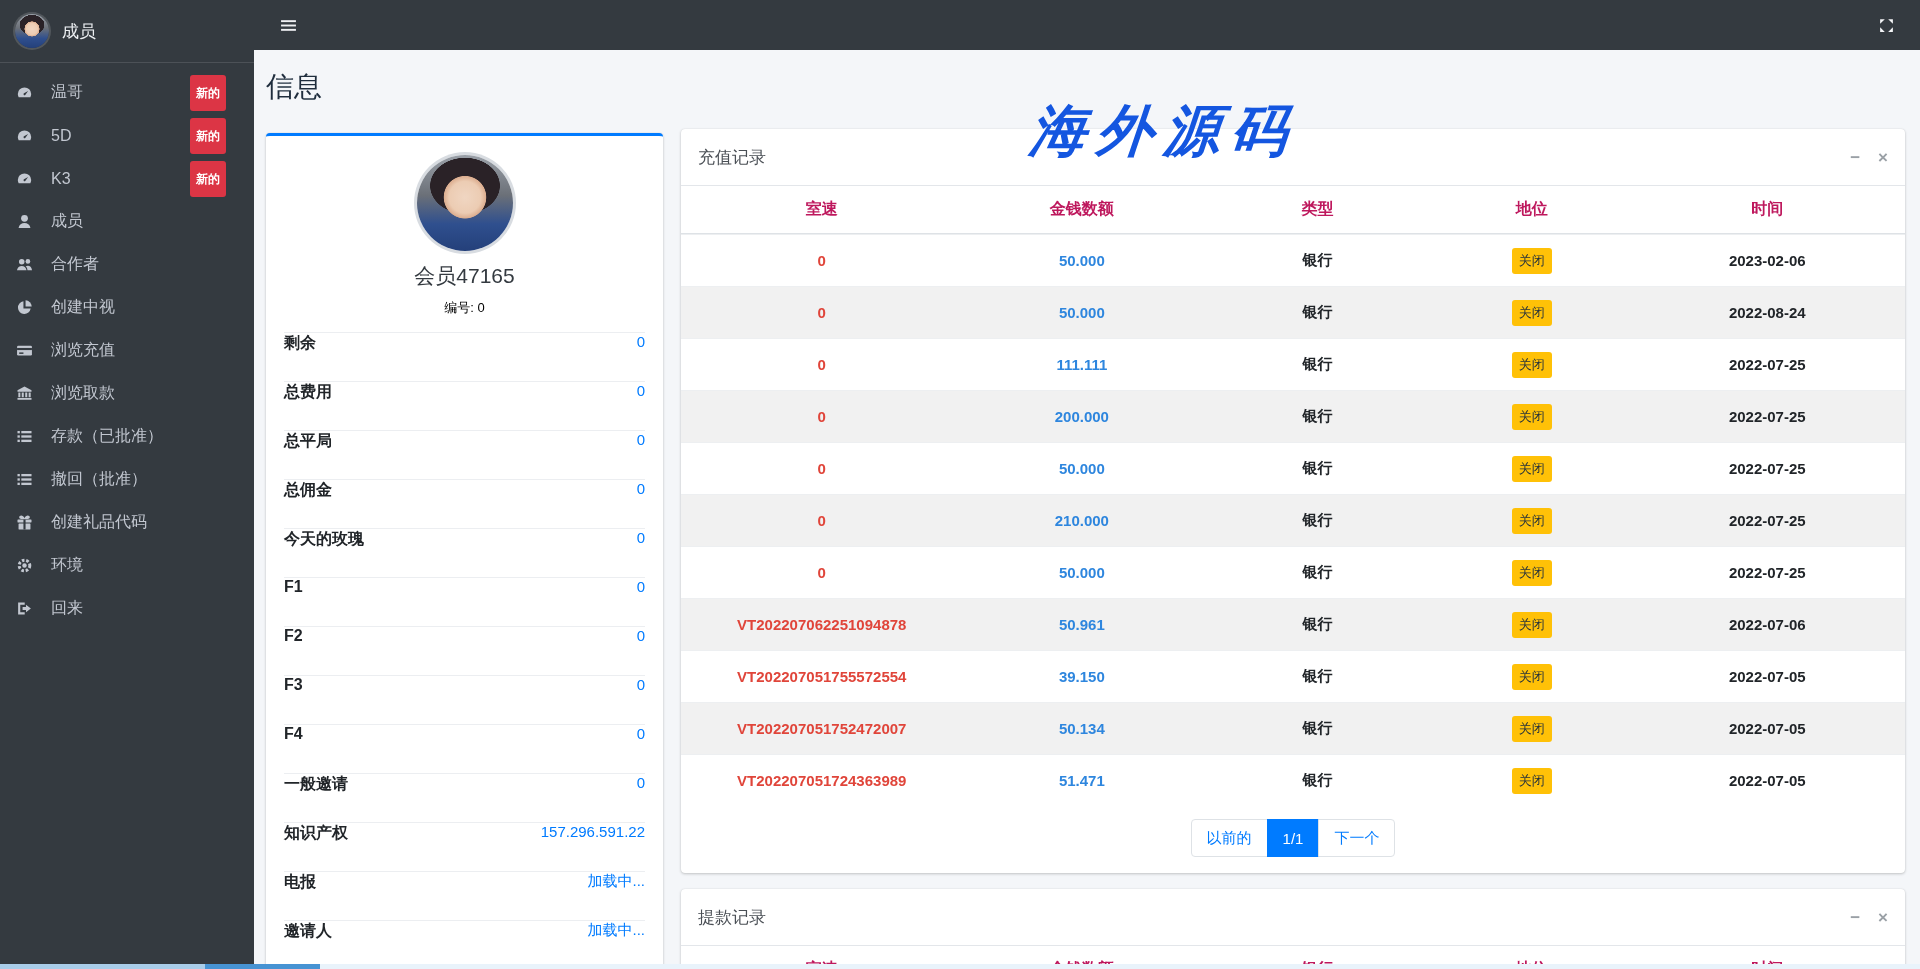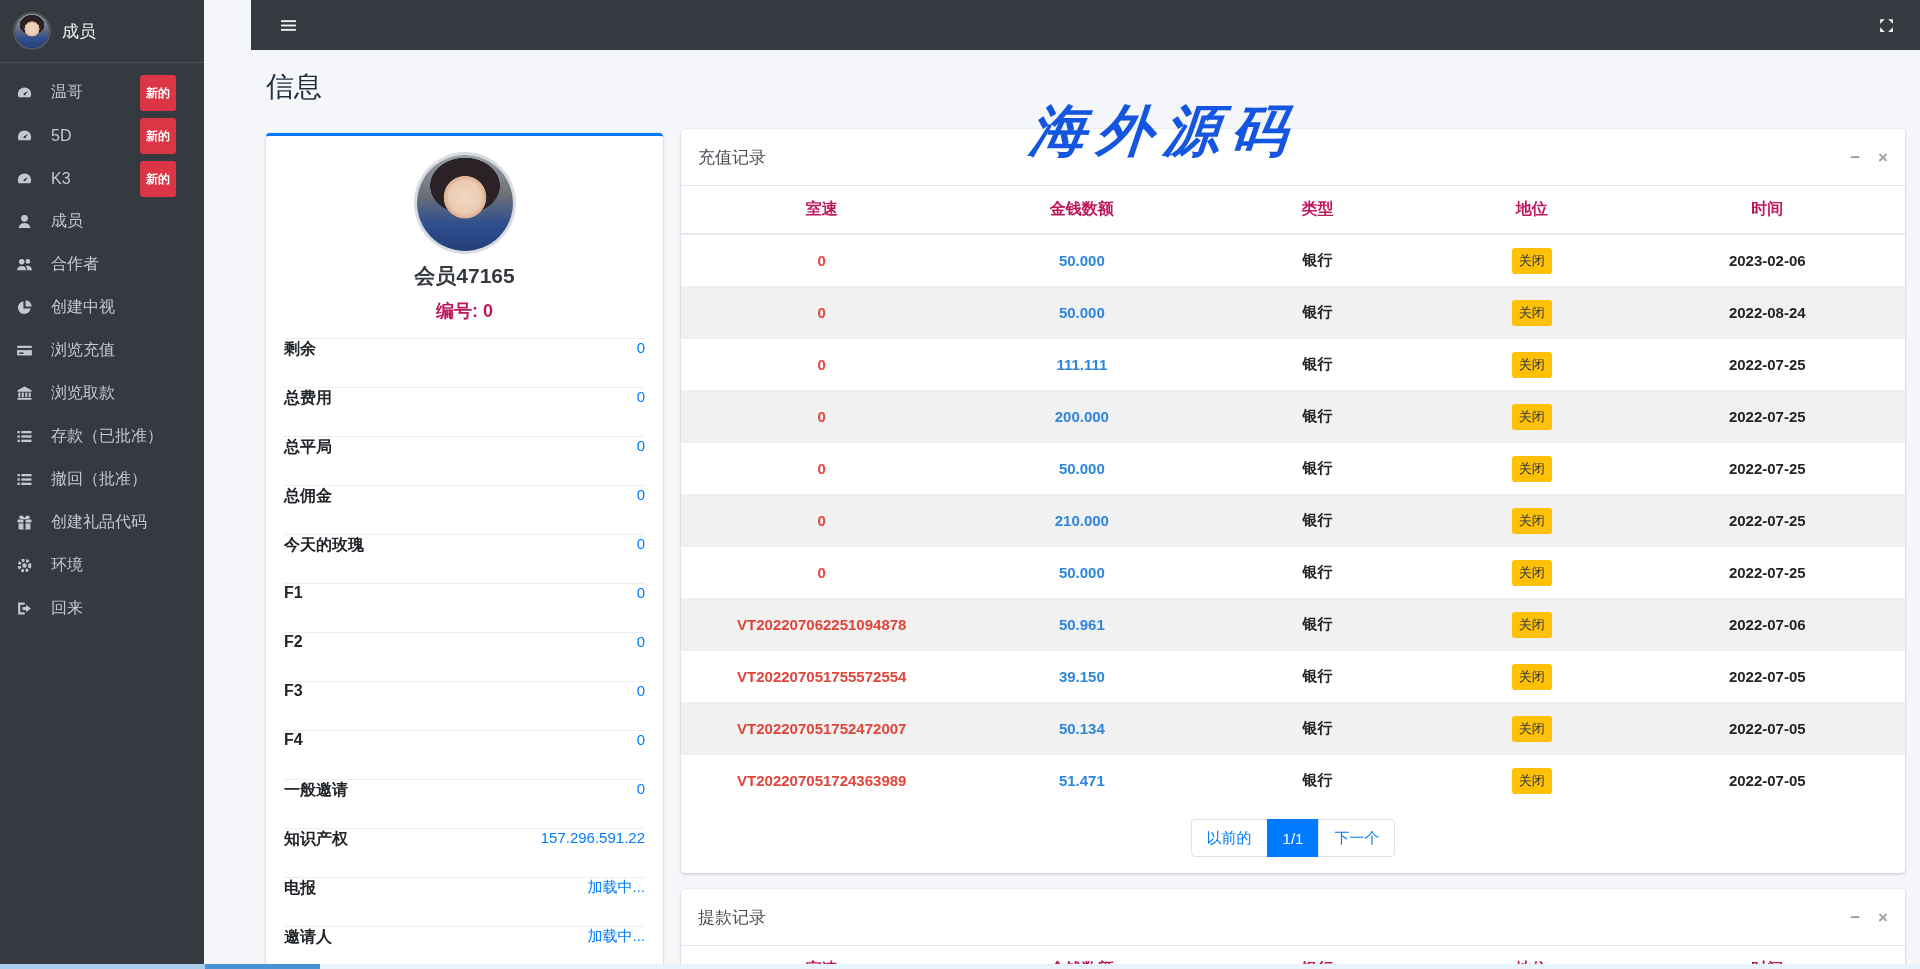--- a/index.html
+++ b/index.html
@@ -1,21 +1,21 @@
 <!DOCTYPE html>
 <html><head>
 <meta charset="utf-8">
 <style>
   * { margin:0; padding:0; box-sizing:border-box; }
   html,body { width:1920px; height:969px; }
   body { font-family:"Liberation Sans","DejaVu Sans",sans-serif; background:#f4f6f9; overflow:hidden; }
   .app { position:relative; width:1920px; height:969px; overflow:hidden; background:#f4f6f9; }
 
   
-  .sidebar { position:absolute; left:0; top:0; width:204px; height:100%; background:#343a40; z-index:30; }
+  .sidebar { position:absolute; left:0; top:0; width:254px; height:100%; background:#343a40; z-index:30; }
   .brand { display:flex; align-items:center; gap:13px; height:63px; padding:0 15px; border-bottom:1px solid rgba(255,255,255,.12); }
   .avatar-photo { border-radius:50%;
     background:
       radial-gradient(circle at 50% 44%, #f0d6c2 0%, #ecccb3 22%, #dcae90 29%, rgba(0,0,0,0) 30%),
       radial-gradient(ellipse 60% 48% at 50% 32%, #2a2227 0% 60%, rgba(0,0,0,0) 61%),
       linear-gradient(to bottom, #9aa0a8 0%, #6b7078 42%, #2f4f8e 72%, #24407a 100%);
   }
   .brand .avatar-photo { width:34px; height:34px; box-shadow:0 0 0 2px rgba(255,255,255,.15); }
   .brand-text { color:#eceff2; font-size:17px; }
   .menu { padding-top:8px; }
@@ -31,24 +31,24 @@
   .tb-btn svg { width:17px; height:17px; }
 
   
   .content { position:absolute; left:251px; top:50px; right:0; bottom:0; }
   .page-title { position:absolute; left:15px; top:18px; font-size:28px; font-weight:500; color:#1f2d3d; }
 
   .card { position:absolute; background:#fff; border-radius:4px; box-shadow:0 0 1px rgba(0,0,0,.125), 0 1px 3px rgba(0,0,0,.2); }
 
   
   .profile-card { left:15px; top:83px; width:397px; height:1100px; border-top:3px solid #007bff; }
-  .pc-head { text-align:center; padding:19px 0 15px;font-weight:bold; }
+  .pc-head { text-align:center; padding:19px 0 15px; }
   .pc-avatar { width:96px; height:96px; margin:0 auto; box-shadow:0 0 0 3px #d8dce1; }
   .pc-name { margin-top:11px; font-size:21px; color:#343a40; }
-  .pc-number { margin-top:9px; font-size:18px; color:#be185d; }
+  .pc-number { margin-top:9px; font-size:13px; color:#000000; }
   .p-row { display:flex; justify-content:space-between; height:49px; margin:0 18px; border-top:1px solid #eceef1; }
   .p-label { font-size:16px; font-weight:bold; color:#212529; }
   .p-value { font-size:15px; color:#007bff; }
 
   
   .panel-recharge { left:430px; top:79px; width:1224px; height:744px; overflow:hidden; }
   .panel-withdraw { left:430px; top:839px; width:1224px; height:300px; overflow:hidden; }
   .panel-head { display:flex; align-items:center; height:57px; padding:0 17px; border-bottom:1px solid #e3e6ea; }
   .panel-title { font-size:17px; color:#4a4f55; }
   .panel-tools { margin-left:auto; display:flex; gap:18px; }

